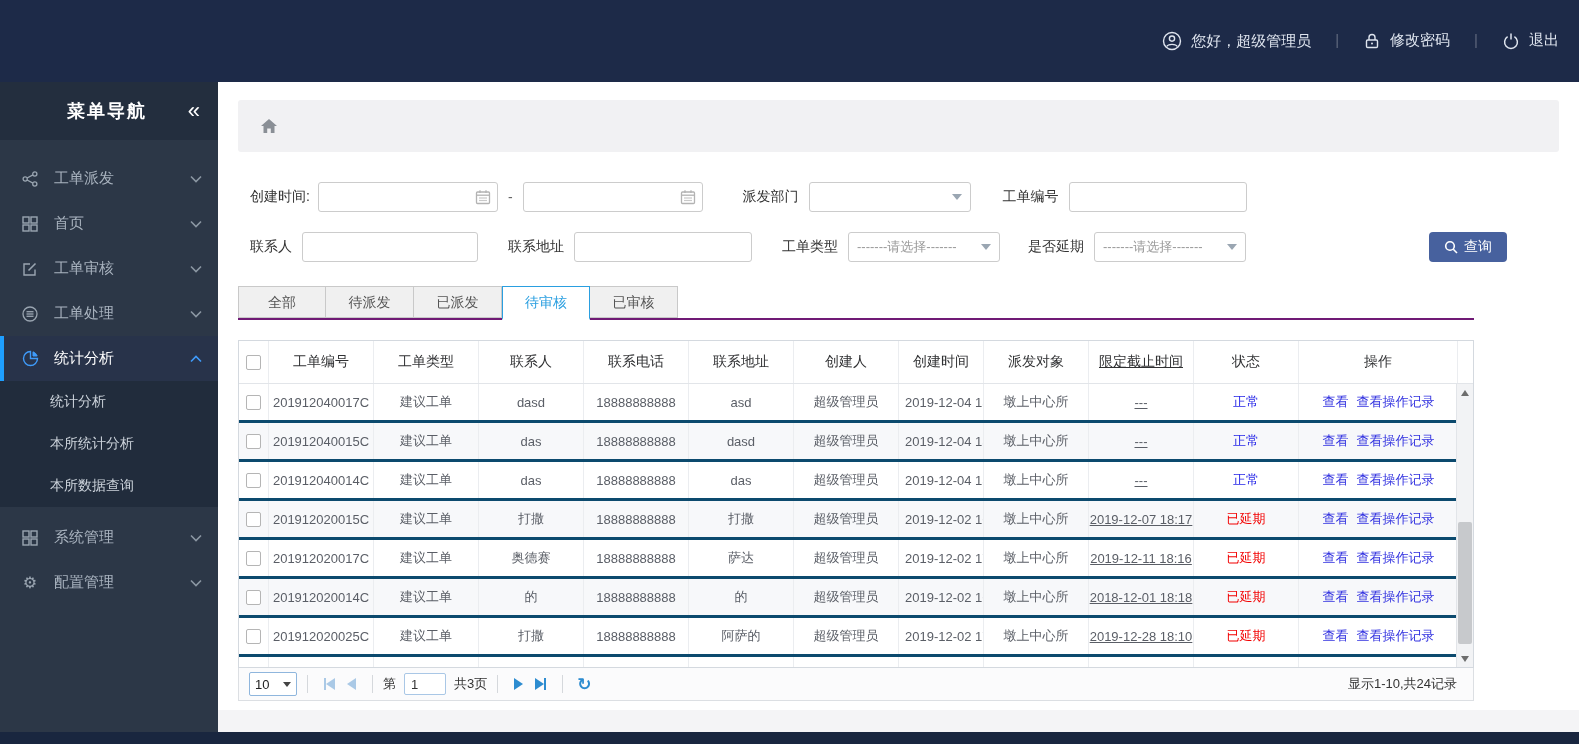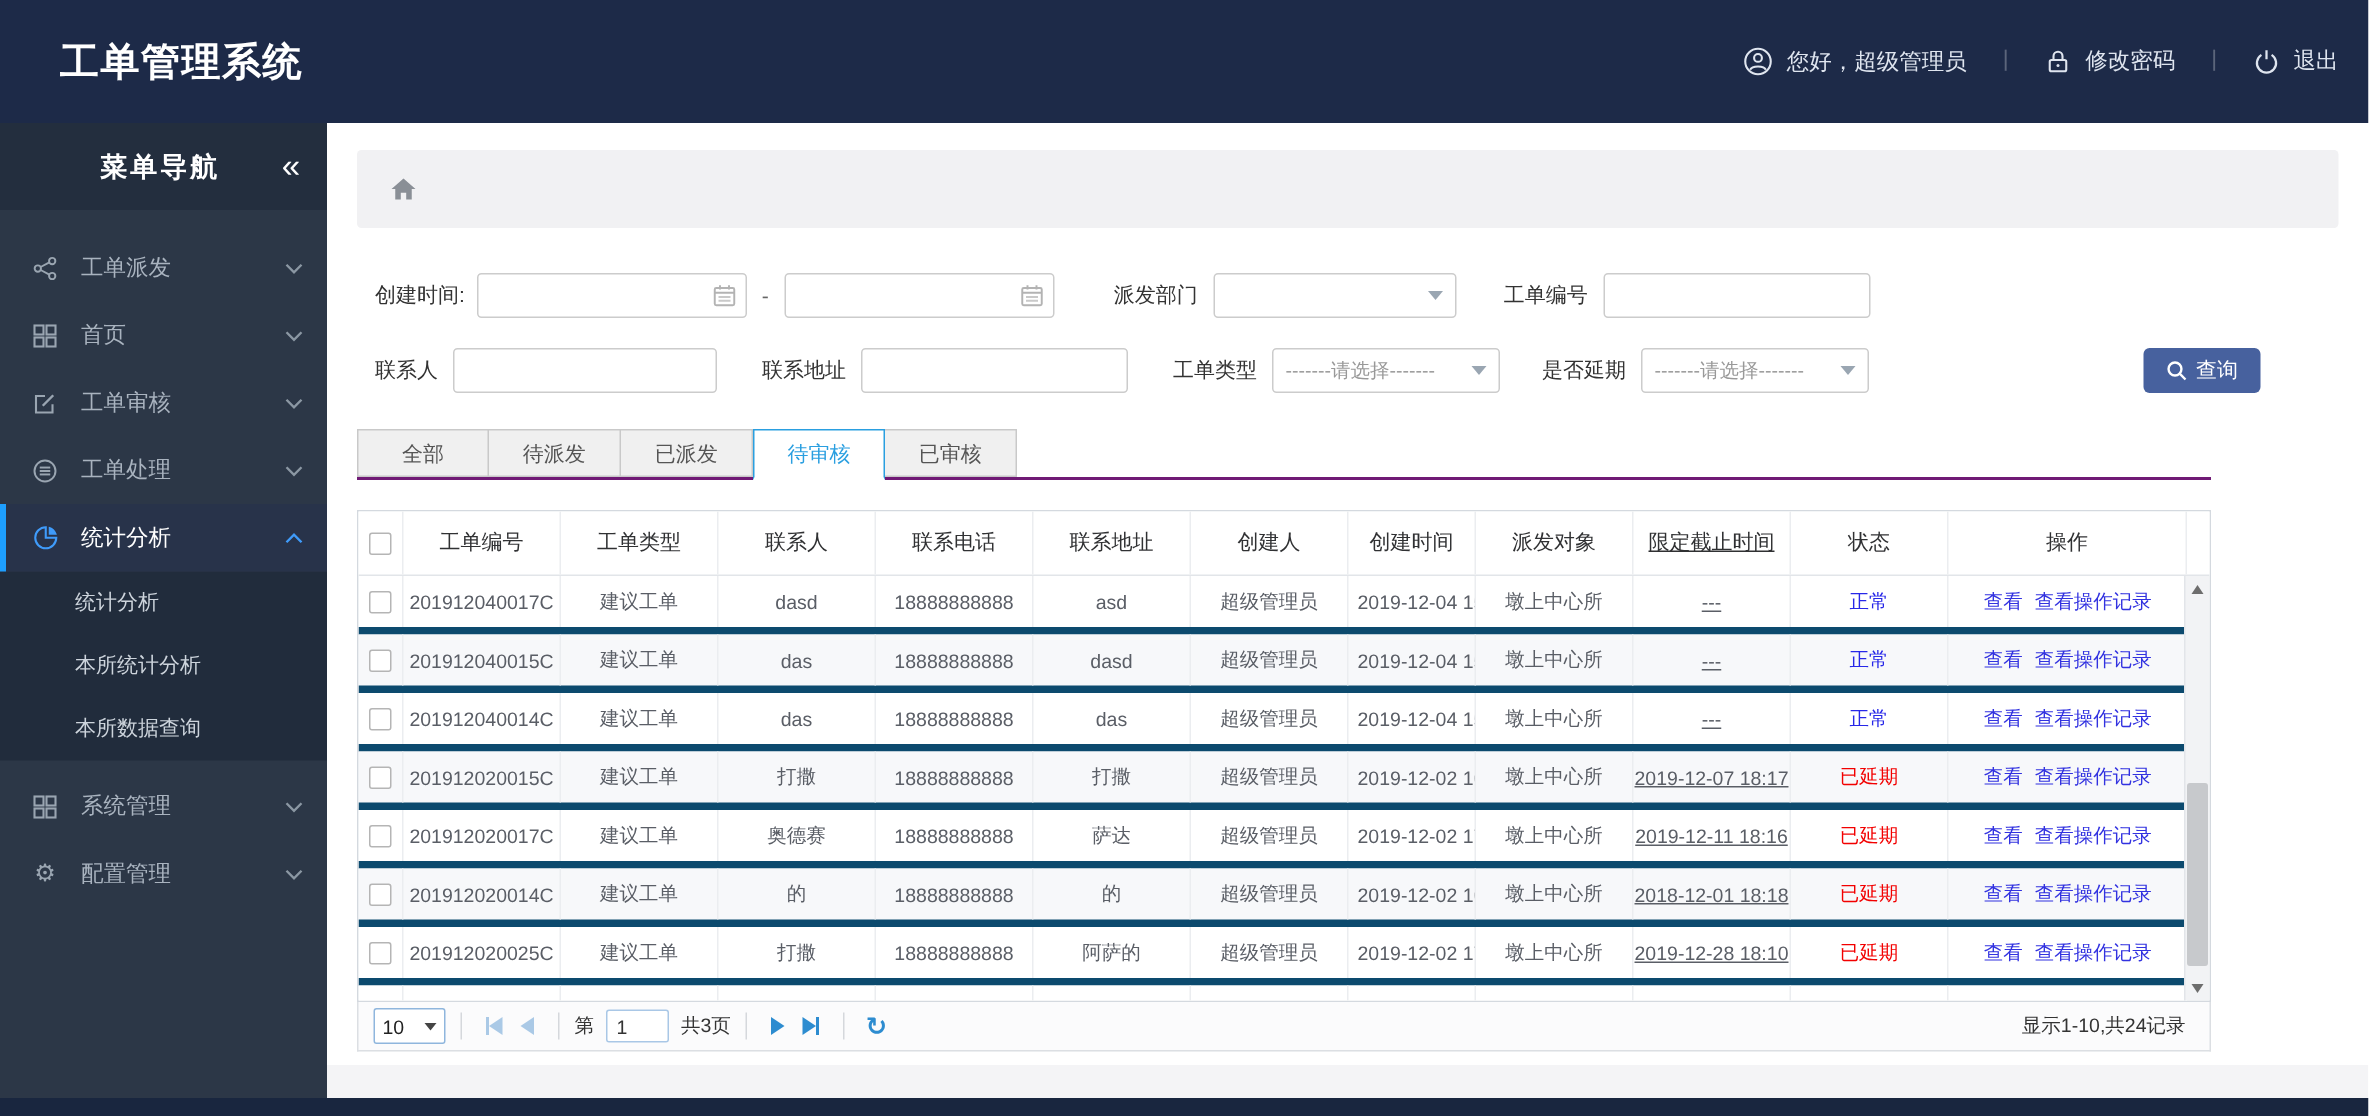--- a/index.html
+++ b/index.html
@@ -73,21 +73,21 @@
   .col-address { width:105px; flex:none; }
   .col-creator { width:105px; flex:none; }
   .col-created { width:85px;  flex:none; justify-content:flex-start; padding-left:6px; }
   .thead .col-created { justify-content:center; padding-left:0; }
   .col-target  { width:105px; flex:none; }
   .col-deadline{ width:105px; flex:none;text-decoration:underline; }
   .col-status  { width:105px; flex:none; }
   .col-actions { width:159px; flex:none; gap:8px; }
   .col-fill    { width:17px;  flex:none; border-right:none; }
   .tbody { height:283px; overflow:hidden; width:1219px; }
-  .trow { display:flex; height:39px; border-bottom:5px solid #0c4a6e; background:#fff; color:#5a5e66; }
+  .trow { display:flex; height:39px; border-bottom:3px solid #0c4a6e; background:#fff; color:#5a5e66; }
   .trow.alt { background:#f7f8fa; }
   .cbox { width:15px; height:15px; border:1px solid #b5b5b5; border-radius:2px; background:#fff; cursor:pointer; }
   .st-normal { color:#2727e8; }
   .st-delayed { color:#f20000; }
   .alink { color:#3232e0; text-decoration:none; cursor:pointer; }
   
   .vscroll { position:absolute; top:43px; bottom:0; right:0; width:17px; background:#f2f3f5; border-left:1px solid #e2e5e9; }
   .vs-btn { height:17px; display:flex; align-items:center; justify-content:center; cursor:pointer; }
   .vs-btn.down { position:absolute; bottom:0; left:0; right:0; }
   .tri-up { width:0; height:0; border-left:4px solid transparent; border-right:4px solid transparent; border-bottom:6px solid #6d6d6d; }
@@ -108,21 +108,20 @@
   .page-input { width:42px; height:22px; border:1px solid #a9c7e6; border-radius:2px; text-align:left; padding:0 6px; font-size:13px; margin:0 8px; outline:none; color:#333; }
   .refresh-ic { color:#2d8cd0; font-size:17px; font-weight:bold; margin-left:4px; cursor:pointer; line-height:1; }
   .pg-summary { margin-left:auto; margin-right:6px; color:#333; }
 
   svg { display:block; }
 </style>
 </head>
 <body>
 
 <div class="topbar">
-  <div class="app-title">工单管理系统</div>
   <div class="topbar-right">
     <div class="tb-item">
       <span class="tb-icon">
         <svg width="20" height="20" viewBox="0 0 20 20">
             <circle cx="10" cy="10" r="8.5" fill="none" stroke="#dfe5ef" stroke-width="1.4"></circle>
             <circle cx="10" cy="7.6" r="2.6" fill="none" stroke="#dfe5ef" stroke-width="1.4"></circle>
             <path d="M4.8 15.5 C6 12.6 14 12.6 15.2 15.5" fill="none" stroke="#dfe5ef" stroke-width="1.4"></path>
           </svg>
       </span>
       <span>您好，超级管理员</span>

